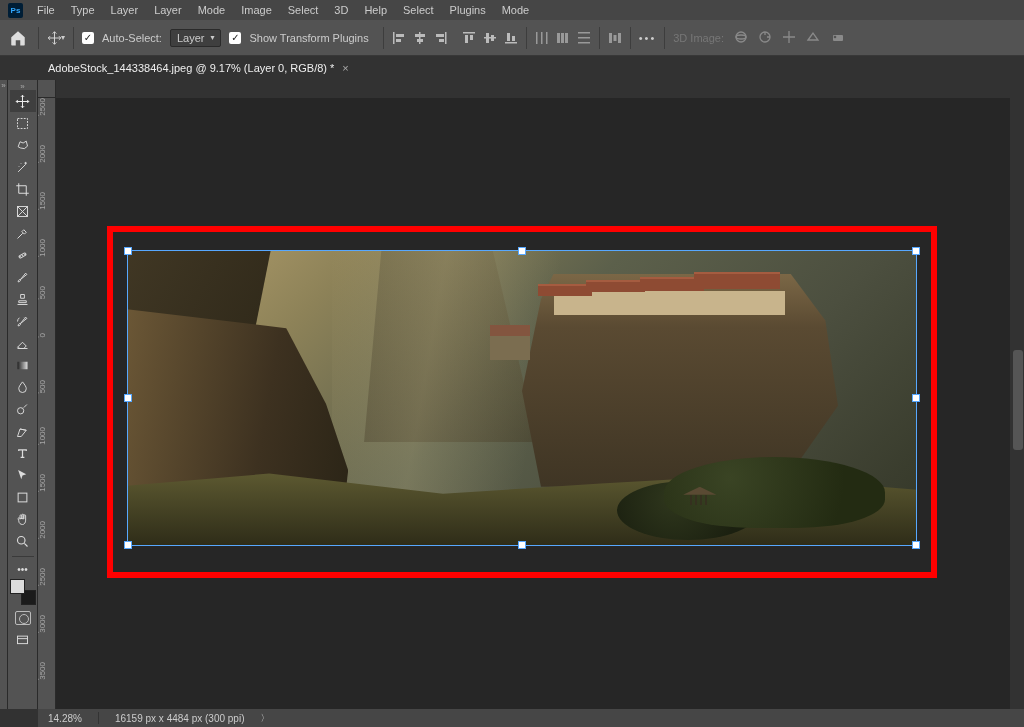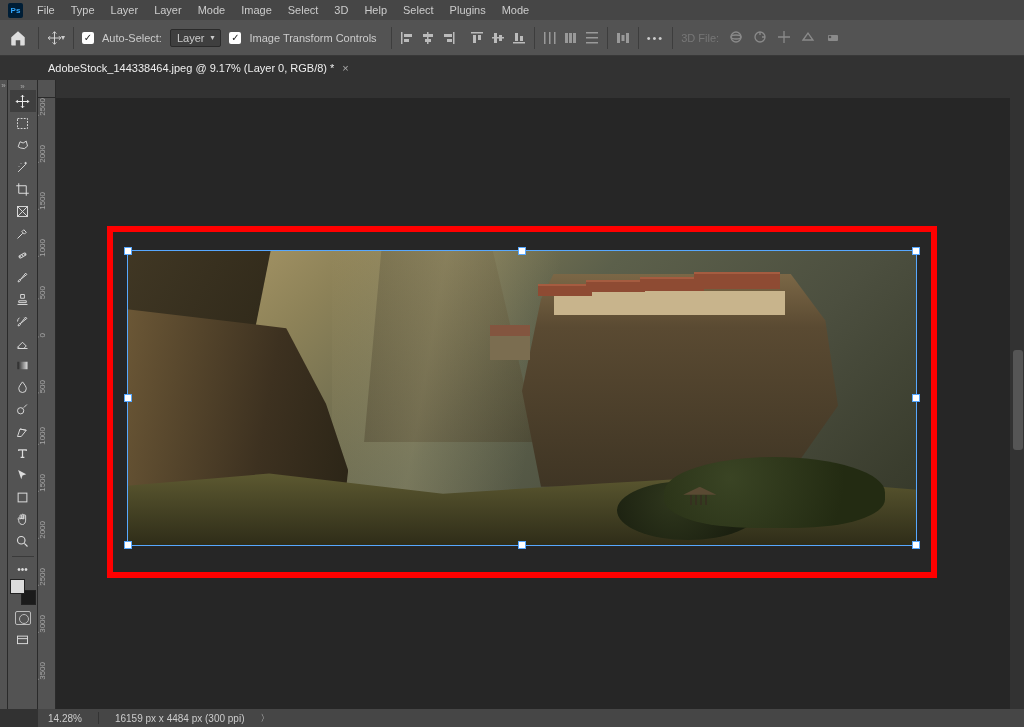--- a/index.html
+++ b/index.html
@@ -134,21 +134,21 @@
     <span style="font-size:8px;color:#ccc;margin-left:-1px">▾</span>
   </div>
   <div class="opt-sep"></div>
   <span class="checkbox">✓</span>
   <span>Auto-Select:</span>
   <div class="opt-select">
     <span>Layer</span>
     <span style="font-size:8px">▾</span>
   </div>
   <span class="checkbox">✓</span>
-  <span>Image Transform Controls</span>
+  <span>Show Transform Plugins</span>
 
   <div class="opt-sep" style="margin-left:6px"></div>
   <div class="opt-align">
     <span class="align-ico"><svg width="14" height="14">
           <rect x="1" y="1" width="1.5" height="12" fill="#bbb"></rect>
           <rect x="4" y="3" width="8" height="3" fill="#bbb"></rect>
           <rect x="4" y="8" width="5" height="3" fill="#bbb"></rect>
         </svg></span>
     <span class="align-ico"><svg width="14" height="14">
           <rect x="6" y="1" width="1.5" height="12" fill="#bbb"></rect>
@@ -199,21 +199,21 @@
   <div class="opt-sep"></div>
   <span class="align-ico"><svg width="14" height="14">
         <rect x="1" y="2" width="3" height="10" fill="#999"></rect>
         <rect x="10" y="2" width="3" height="10" fill="#999"></rect>
         <rect x="5.5" y="4" width="3" height="6" fill="#999"></rect>
       </svg></span>
   <div class="opt-sep"></div>
   <span style="letter-spacing:2px">•••</span>
   <div class="opt-sep"></div>
   <div class="opt-3d">
-    <span>3D File:</span>
+    <span>3D Image:</span>
     <span><svg width="14" height="14" fill="none" stroke="#8a8a8a" stroke-width="1.3">
           <circle cx="7" cy="7" r="5"></circle>
           <ellipse cx="7" cy="7" rx="5" ry="2"></ellipse>
         </svg></span>
     <span><svg width="14" height="14" fill="none" stroke="#8a8a8a" stroke-width="1.3">
           <circle cx="7" cy="7" r="5"></circle>
           <path d="M7 2v3M12 7h-3"></path>
         </svg></span>
     <span><svg width="14" height="14" fill="none" stroke="#8a8a8a" stroke-width="1.3">
           <path d="M7 1v12M1 7h12"></path>

